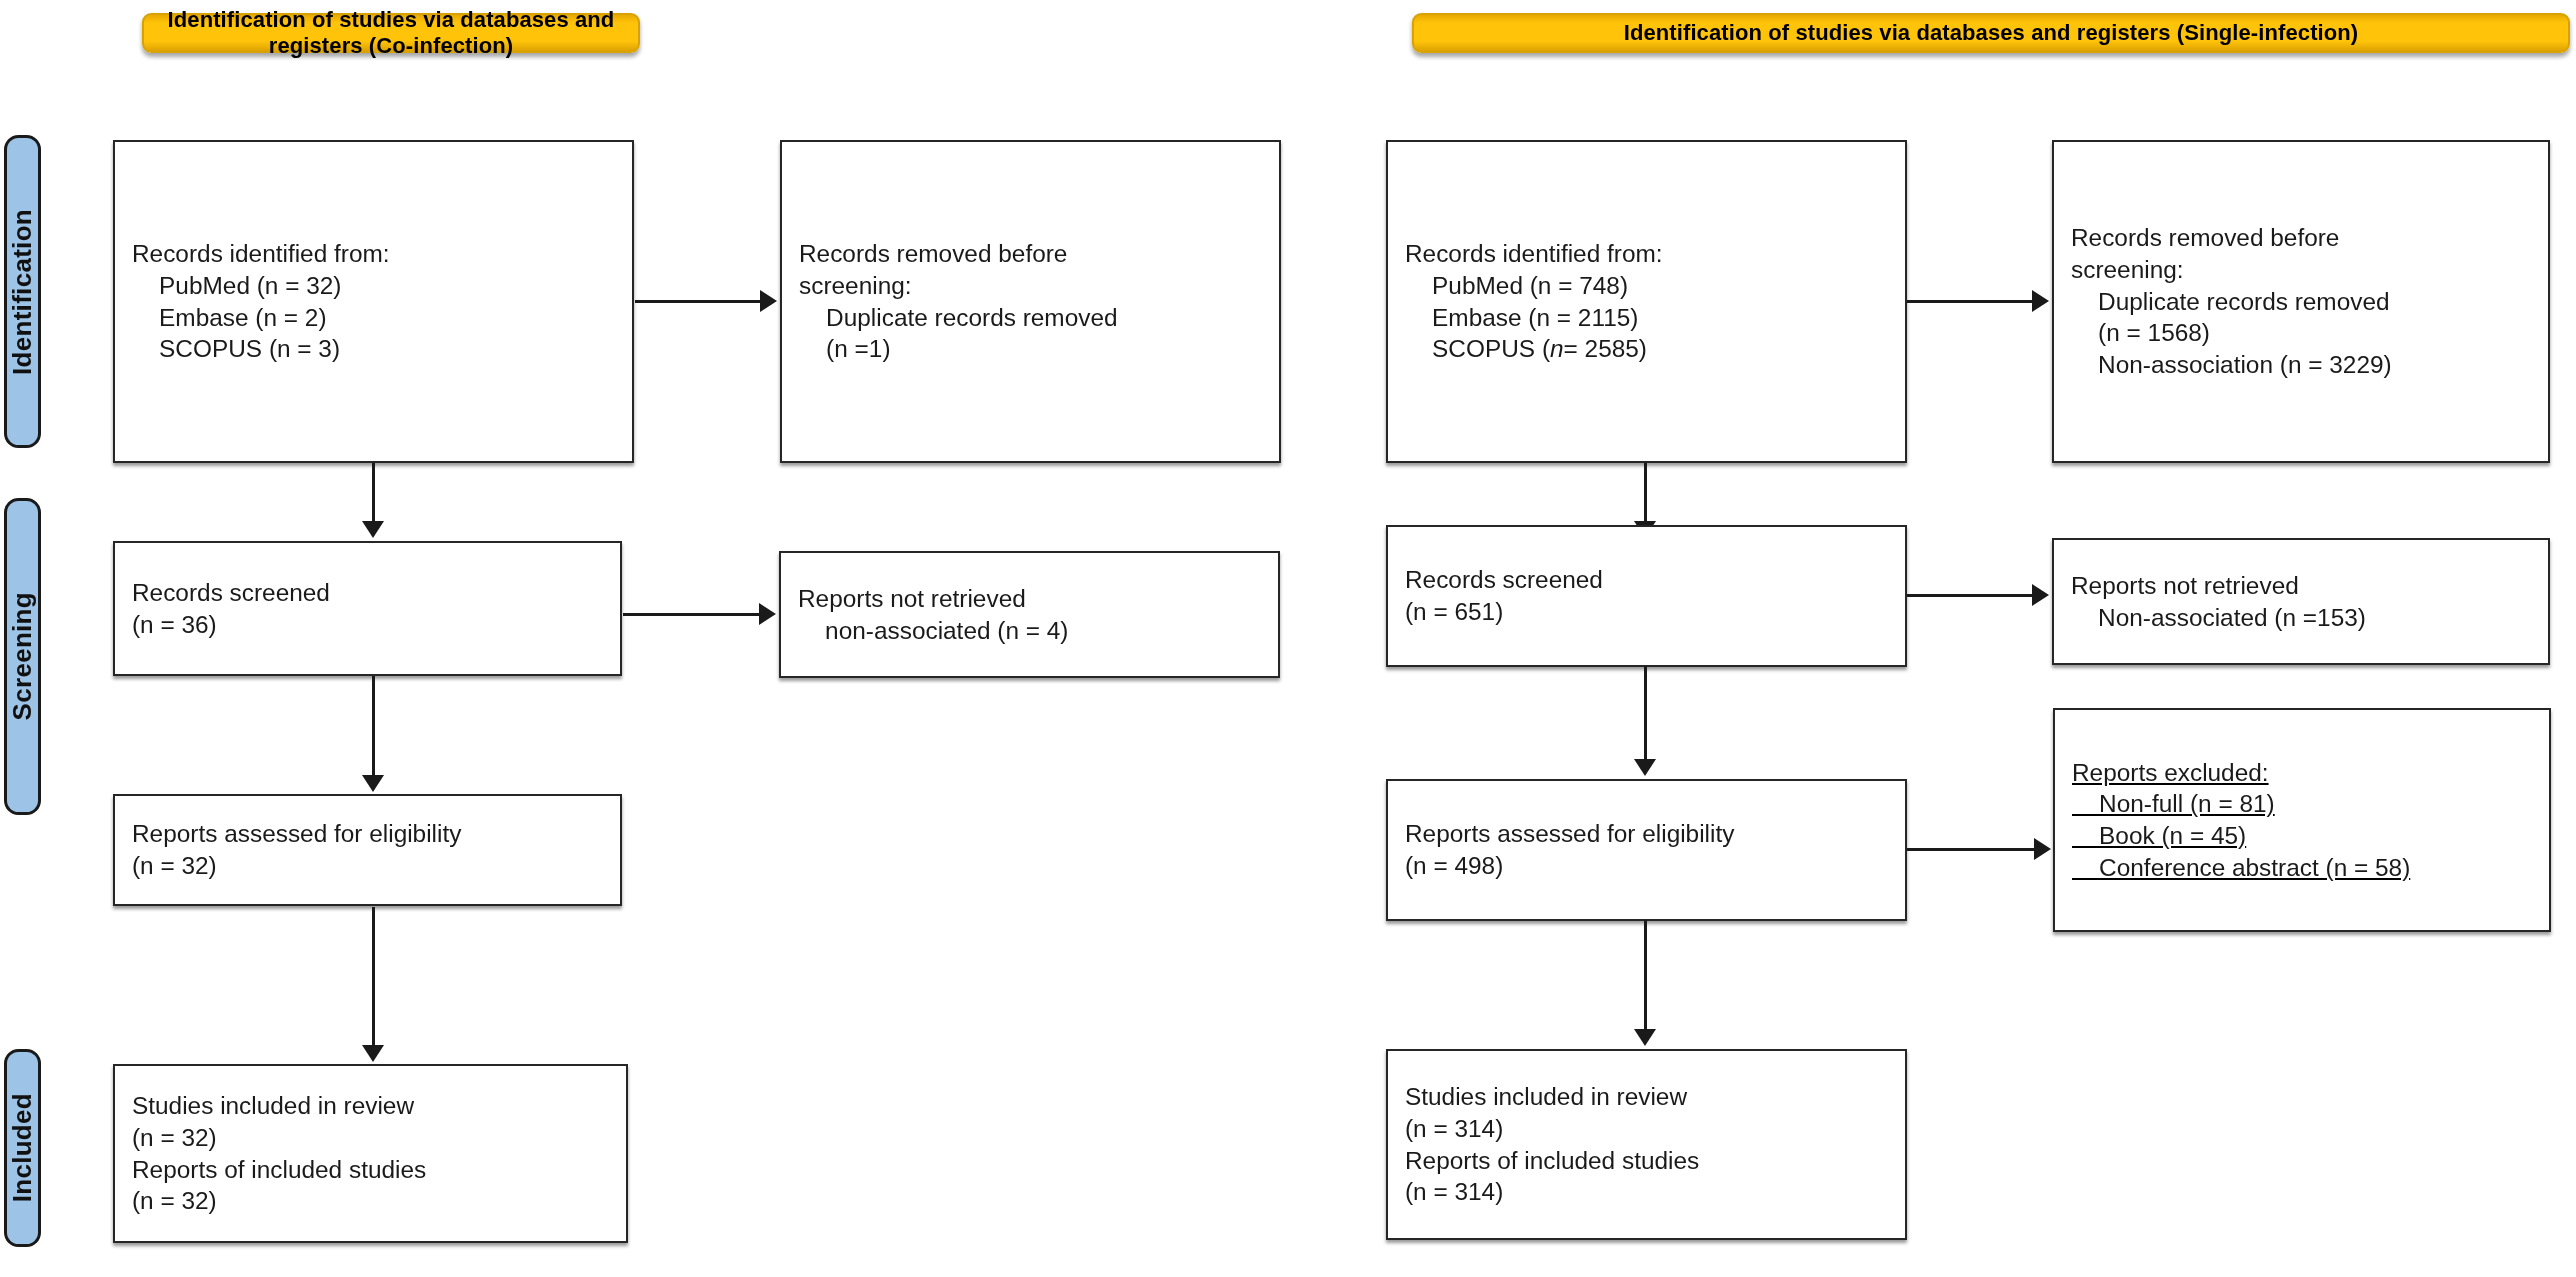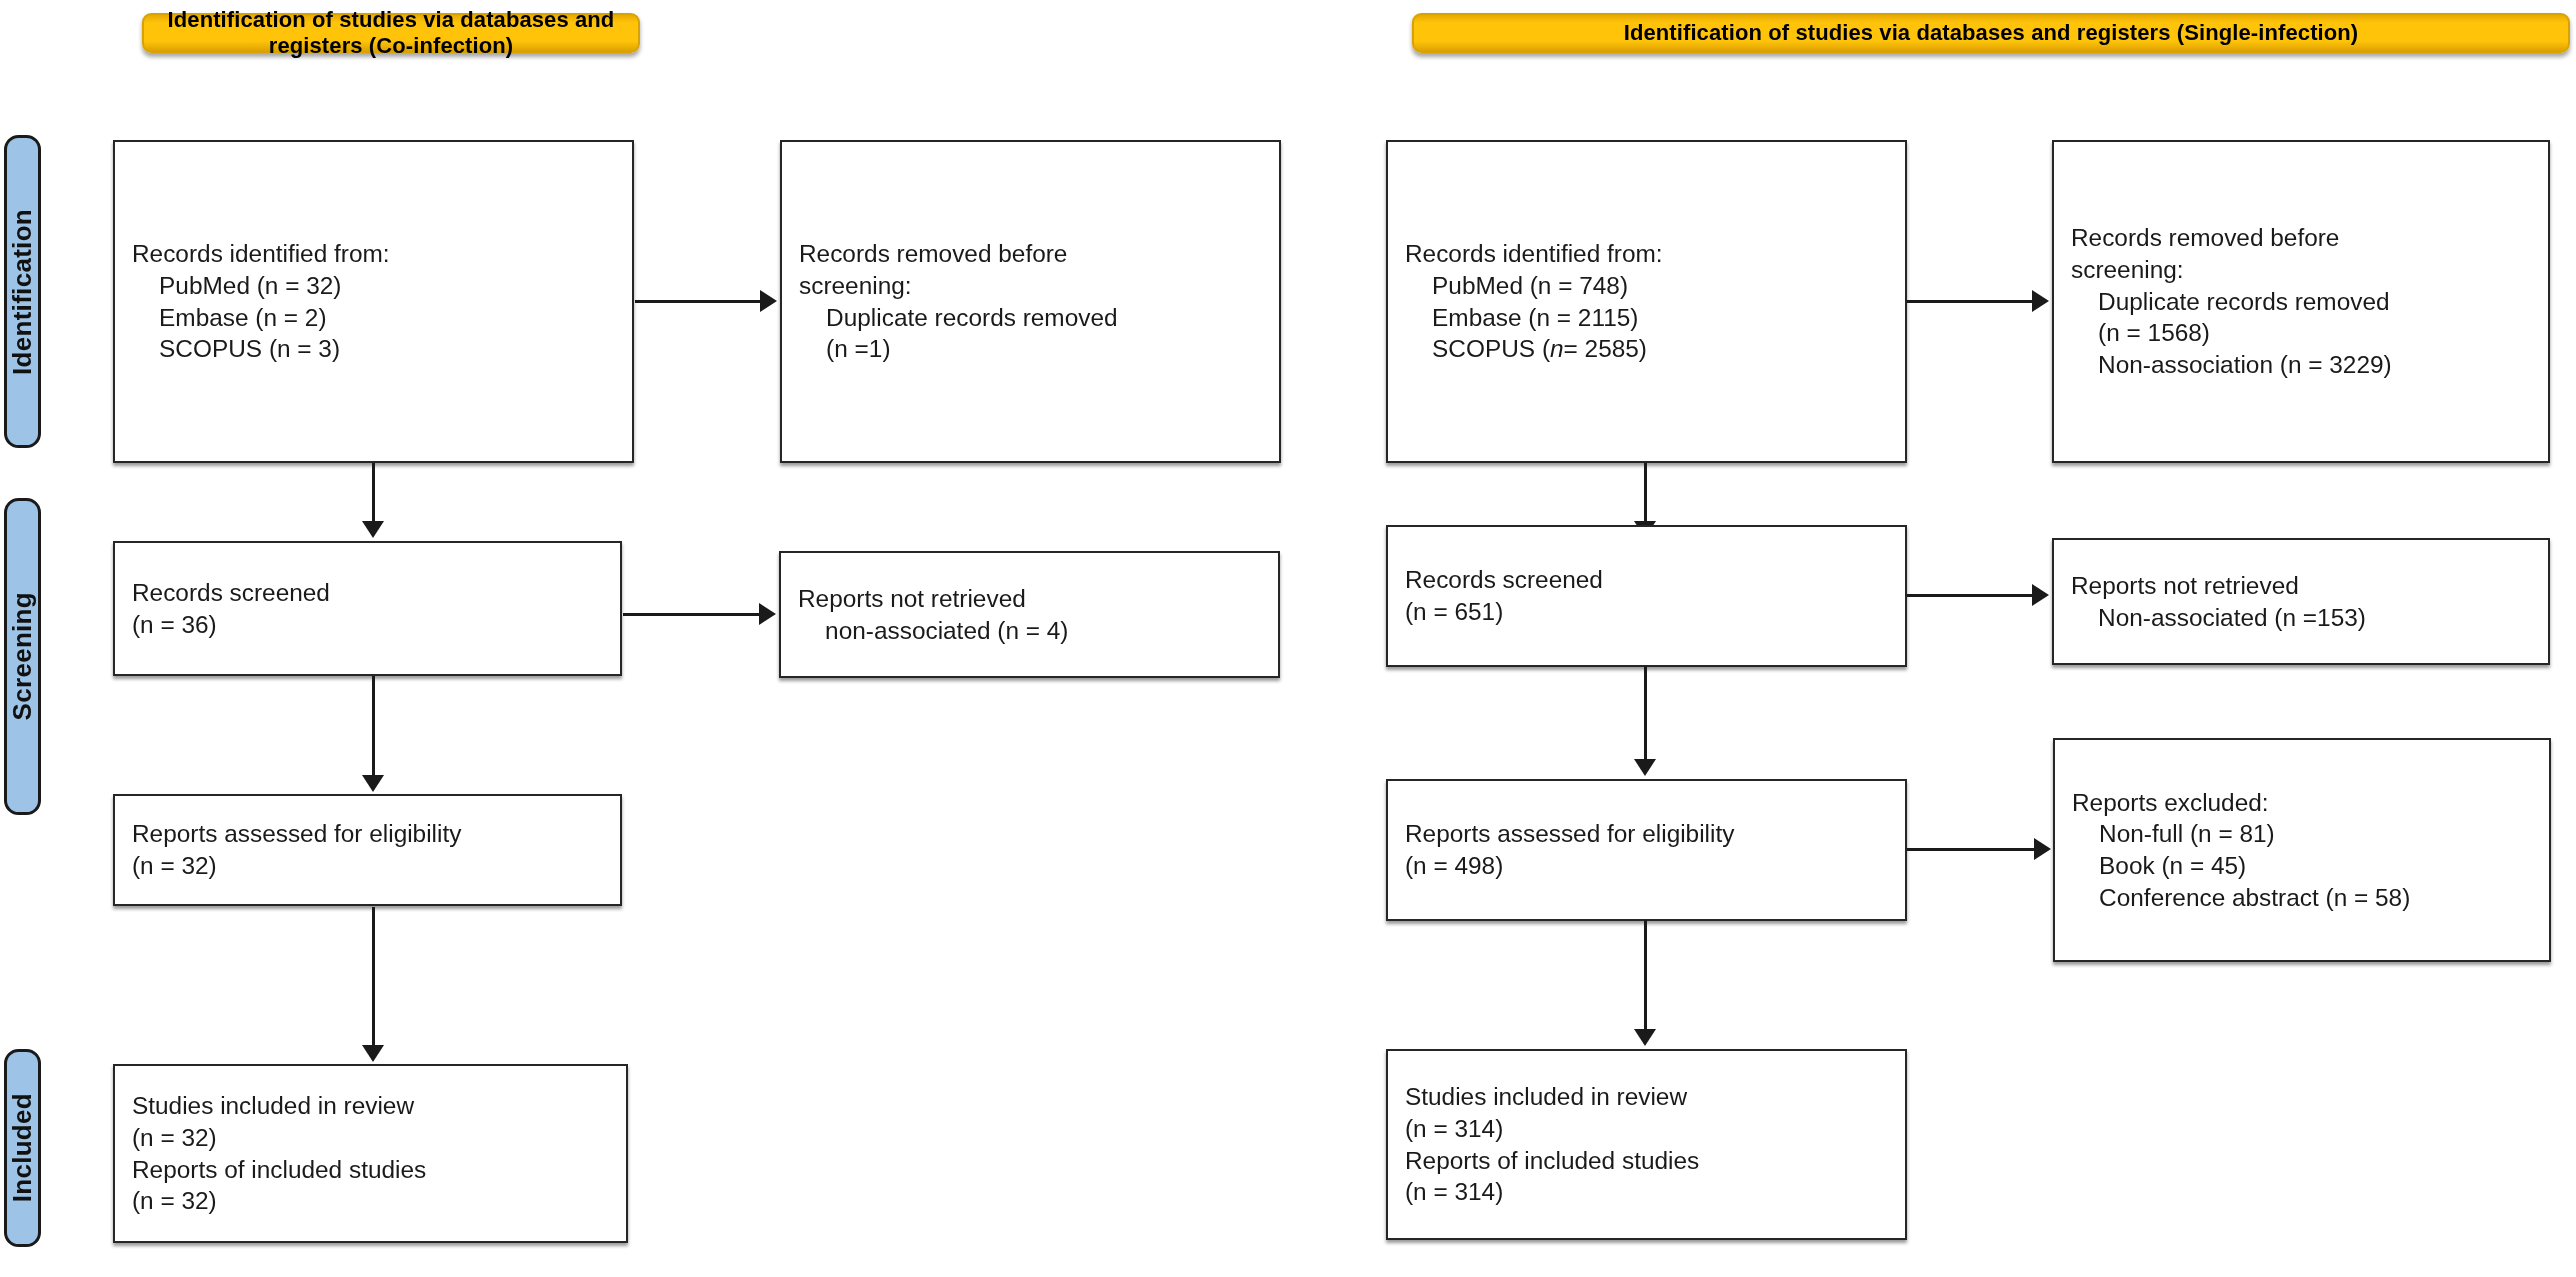--- a/index.html
+++ b/index.html
@@ -166,21 +166,21 @@
   <div class="ln lnh" style="left:1907px;top:594px;width:125px;"></div>
   <div class="arrow-r" style="left:2032px;top:584px;"></div>
 
   <div class="ln lnv" style="left:1644px;top:666px;height:106px;"></div>
   <div class="arrow-d" style="left:1634px;top:759px;"></div>
 
   <div class="fbox" style="left:1386px;top:779px;width:521px;height:142px;">
     <div class="txt">Reports&nbsp;assessed&nbsp;for&nbsp;eligibility<br>(n&nbsp;=&nbsp;498)</div>
   </div>
 
-  <div class="fbox" style="left:2053px;top:738px;width:498px;height:224px;">
+  <div class="fbox" style="left:2053px;top:708px;width:498px;height:224px;text-decoration:underline;">
     <div class="txt">Reports&nbsp;excluded:<br>&nbsp;&nbsp;&nbsp;&nbsp;Non-full&nbsp;(n&nbsp;=&nbsp;81)<br>&nbsp;&nbsp;&nbsp;&nbsp;Book&nbsp;(n&nbsp;=&nbsp;45)<br>&nbsp;&nbsp;&nbsp;&nbsp;Conference&nbsp;abstract&nbsp;(n&nbsp;=&nbsp;58)</div>
   </div>
 
   <div class="ln lnh" style="left:1907px;top:848px;width:127px;"></div>
   <div class="arrow-r" style="left:2034px;top:838px;"></div>
 
   <div class="ln lnv" style="left:1644px;top:920px;height:122px;"></div>
   <div class="arrow-d" style="left:1634px;top:1029px;"></div>
 
   <div class="fbox" style="left:1386px;top:1049px;width:521px;height:191px;">

